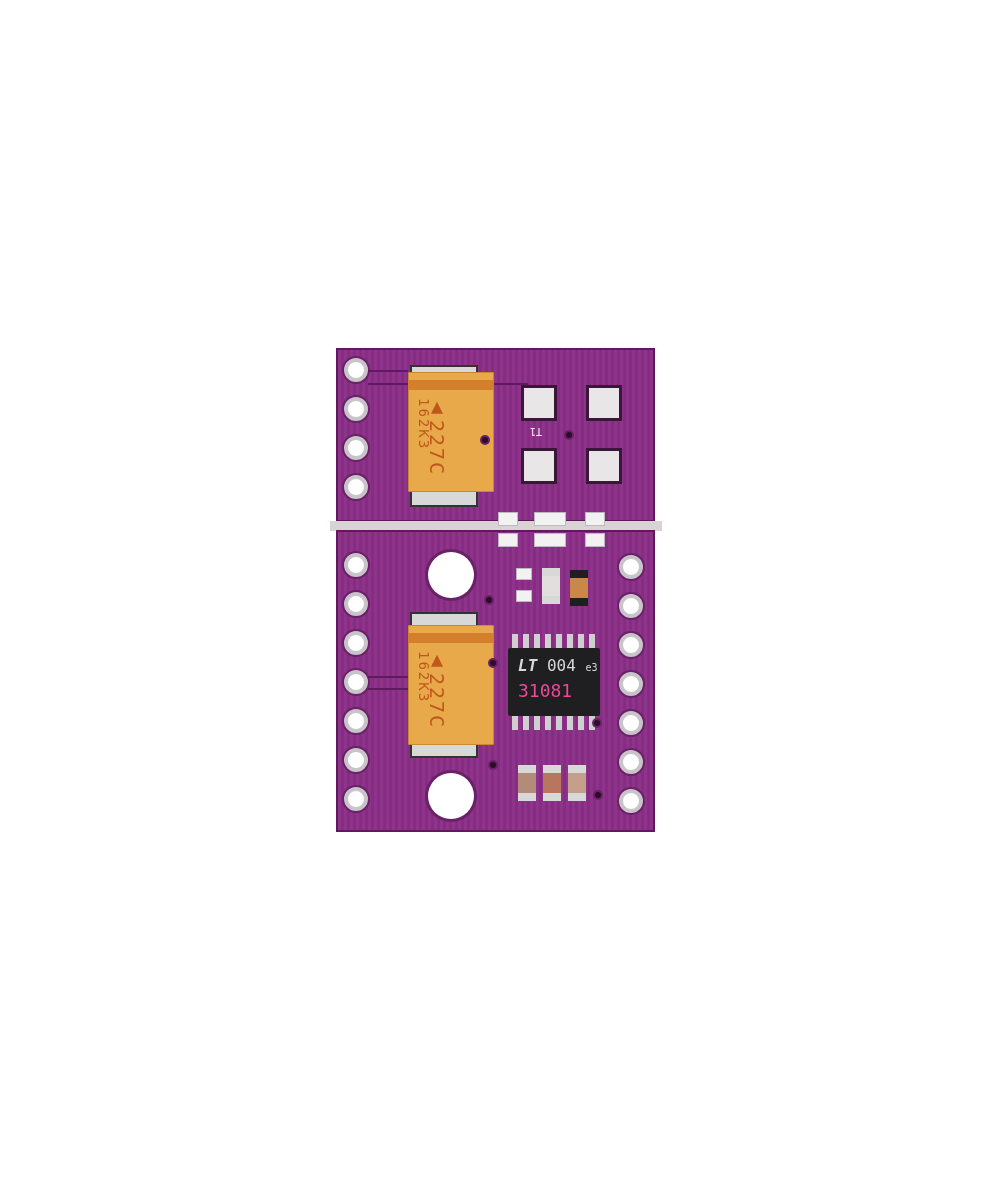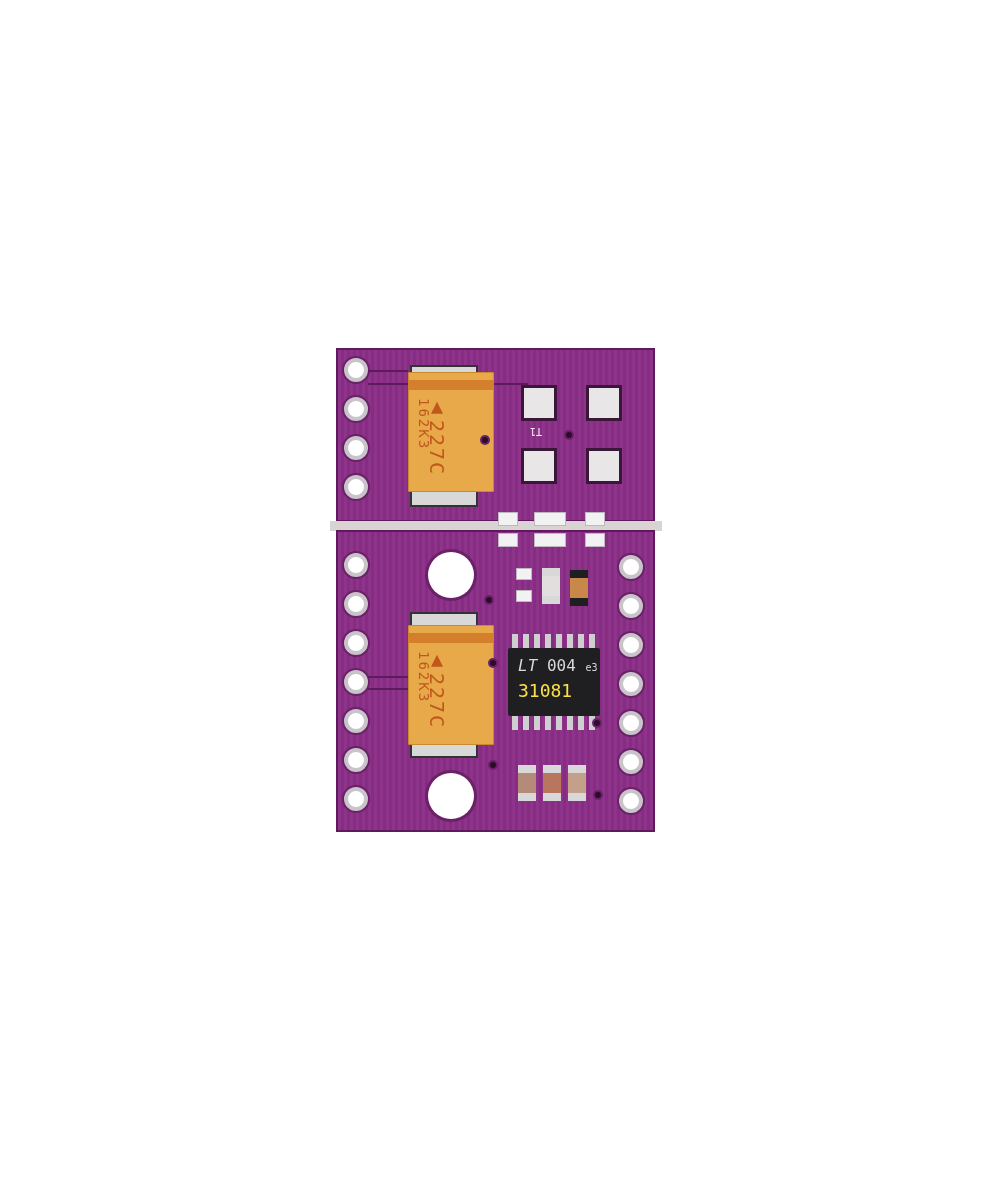--- a/index.html
+++ b/index.html
@@ -13,21 +13,21 @@
   .hole{position:absolute;border-radius:50%;background:#ffffff;box-shadow:0 0 0 3px #6a2167;}
   .cap{position:absolute;width:86px;height:120px;background:#e8a94a;border-radius:2px;box-shadow:inset 0 0 0 1px #c98a2c;}
   .cap .stripe{position:absolute;left:0;right:0;top:8px;height:10px;background:#d47f2c;}
   .cap .lbl{position:absolute;left:18px;top:22px;color:#c0581c;font-size:20px;line-height:22px;writing-mode:vertical-rl;letter-spacing:2px;}
   .cap .lbl2{position:absolute;left:8px;top:26px;color:#c0581c;font-size:14px;writing-mode:vertical-rl;letter-spacing:2px;}
   .cap-pad{position:absolute;width:64px;height:16px;background:#d8d8d8;border:2px solid #333;}
   .smd-sq{position:absolute;width:36px;height:36px;background:#e8e6e6;border:3px solid #3a1639;box-sizing:border-box;}
   .small-pad{position:absolute;height:12px;background:#f2f2f2;border:1px solid #c0b8c0;}
   .ic{position:absolute;left:508px;top:648px;width:92px;height:68px;background:#1f1f22;border-radius:2px;}
   .ic .l1{position:absolute;left:10px;top:8px;color:#d8d8d8;font-size:16px;}
-  .ic .l2{position:absolute;left:10px;top:32px;color:#fde047;font-size:18px;}
+  .ic .l2{position:absolute;left:10px;top:32px;color:#ec4899;font-size:18px;}
   .pin{position:absolute;width:6px;height:14px;background:#cfcfcf;}
   .res{position:absolute;width:18px;height:36px;background:#b48a78;border-top:8px solid #d8d8d8;border-bottom:8px solid #d8d8d8;box-sizing:border-box;}
   .via{position:absolute;width:6px;height:6px;border-radius:50%;background:#2b0d2a;box-shadow:0 0 0 2px #6a2167;}
   .trace{position:absolute;background:#5e1a5c;}
   .silk{position:absolute;color:#f2f2f2;font-size:10px;}
 </style>
 </head>
 <body>
 
 <div>
@@ -113,21 +113,21 @@
   <div class="pin" style="left:523px;top:716px;"></div>
   <div class="pin" style="left:534px;top:716px;"></div>
   <div class="pin" style="left:545px;top:716px;"></div>
   <div class="pin" style="left:556px;top:716px;"></div>
   <div class="pin" style="left:567px;top:716px;"></div>
   <div class="pin" style="left:578px;top:716px;"></div>
   <div class="pin" style="left:589px;top:716px;"></div>
 
   <div class="ic">
     <div class="l1">
-      <span style="font-style:italic;font-weight:normal;">LT</span>
+      <span style="font-style:italic;font-weight:bold;">LT</span>
       <span>004</span>
       <span style="font-size:10px;">e3</span>
     </div>
     <div class="l2">31081</div>
   </div>
 
   <div class="res" style="left:518px;top:765px;"></div>
   <div class="res" style="left:543px;top:765px;background:#b8765e;"></div>
   <div class="res" style="left:568px;top:765px;background:#c4a08a;"></div>
 

